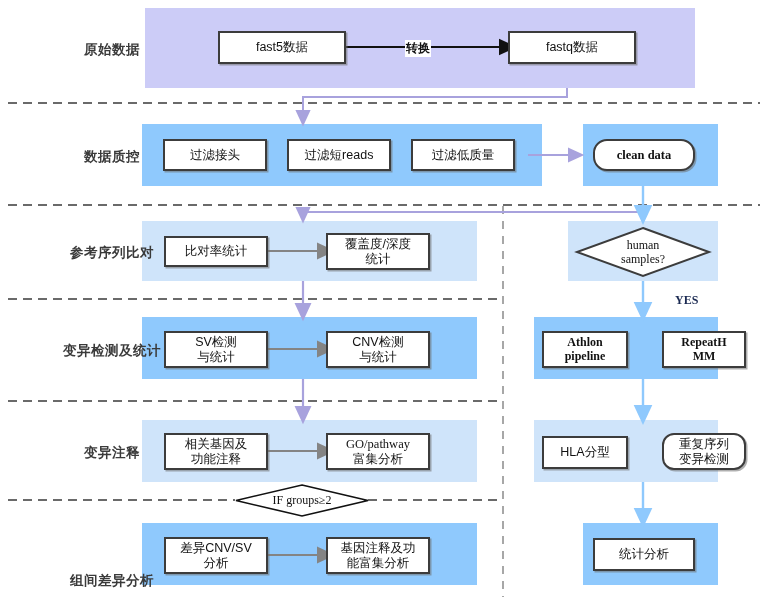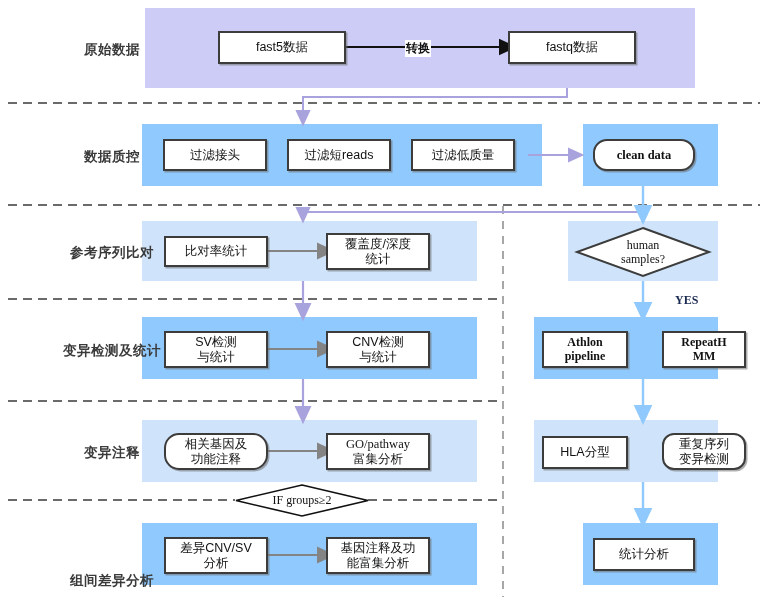--- a/index.html
+++ b/index.html
@@ -210,21 +210,21 @@
   </div>
   <div class="node serif-bold" style="left:542px;top:331px;width:86px;height:37px;flex-direction:column;font-size:12px;">
     <span>Athlon</span>
     <span>pipeline</span>
   </div>
   <div class="node serif-bold" style="left:662px;top:331px;width:84px;height:37px;flex-direction:column;font-size:12px;">
     <span>RepeatH</span>
     <span>MM</span>
   </div>
 
-  <div class="node cn" style="left:164px;top:433px;width:104px;height:37px;flex-direction:column;border-radius:15px;">
+  <div class="node cn" style="left:164px;top:433px;width:104px;height:37px;flex-direction:column;">
     <span>相关基因及</span>
     <span>功能注释</span>
   </div>
   <div class="node cn" style="left:326px;top:433px;width:104px;height:37px;flex-direction:column;">
     <span style="font-family:'Liberation Serif','DejaVu Serif',serif;">GO/pathway</span>
     <span>富集分析</span>
   </div>
   <div class="node cn" style="left:542px;top:436px;width:86px;height:33px;">HLA分型</div>
   <div class="node cn" style="left:662px;top:433px;width:84px;height:37px;flex-direction:column;border-radius:12px;">
     <span>重复序列</span>

